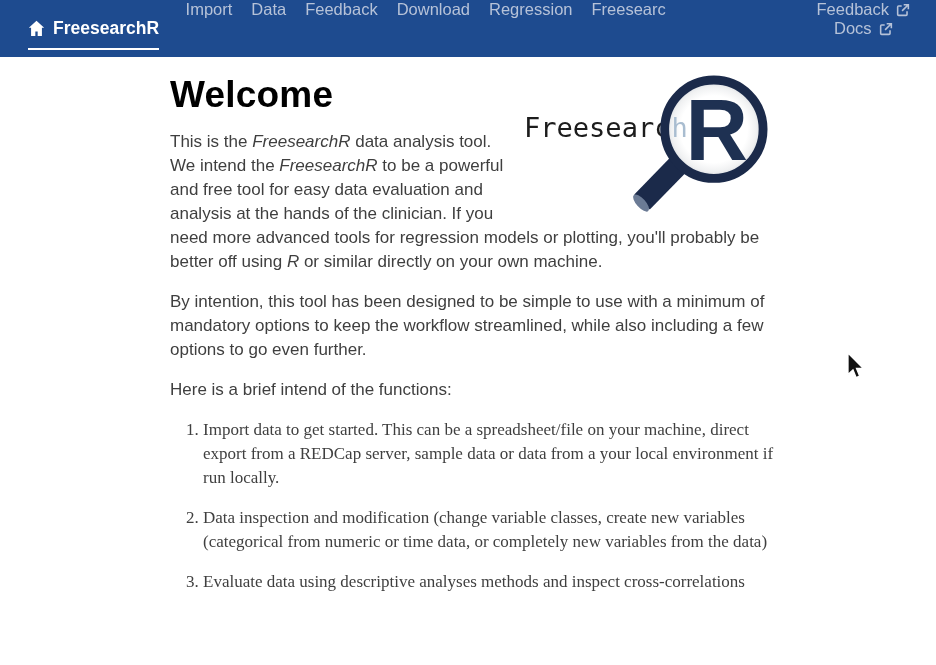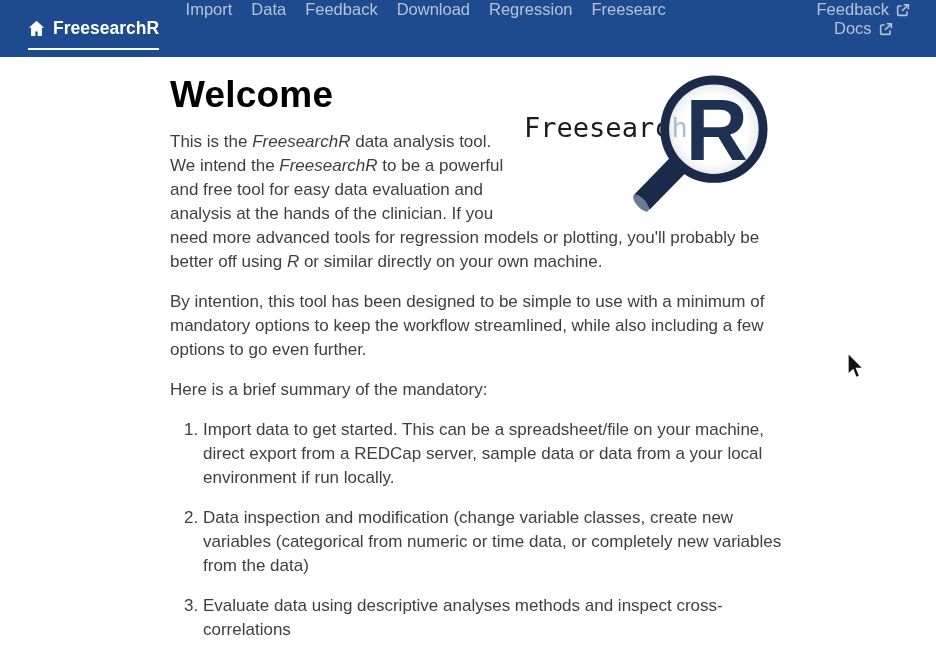--- a/index.html
+++ b/index.html
@@ -101,20 +101,21 @@
   }
   p {
     font-size: 17px;
     line-height: 24px;
     margin: 0 0 16px;
   }
   em { font-style: italic; }
   ol {
     padding-left: 33px;
     margin: 0;
+    font-family: Liberation Serif, serif;
   }
   li {
     font-size: 17px;
     line-height: 24px;
     margin-bottom: 16px;
     padding-right: 10px;
   }
 
   
   .cursor {
@@ -187,21 +188,21 @@
       <circle cx="195" cy="62" r="50" fill="none" stroke="#1b2a4a" stroke-width="9"></circle>
     </svg>
   </div>
 
   <h2>Welcome</h2>
 
   <p><span>This is the </span><em>FreesearchR</em><span> data analysis tool. We intend the </span><em>FreesearchR</em><span> to be a powerful and free tool for easy data evaluation and analysis at the hands of the clinician. If you need more advanced tools for regression models or plotting, you'll probably be better off using </span><em>R</em><span> or similar directly on your own machine.</span></p>
 
   <p>By intention, this tool has been designed to be simple to use with a minimum of mandatory options to keep the workflow streamlined, while also including a few options to go even further.</p>
 
-  <p>Here is a brief summary of the mandatory:</p>
+  <p>Here is a brief intend of the functions:</p>
 
   <ol>
     <li>Import data to get started. This can be a spreadsheet/file on your machine, direct export from a REDCap server, sample data or data from a your local environment if run locally.</li>
     <li>Data inspection and modification (change variable classes, create new variables (categorical from numeric or time data, or completely new variables from the data)</li>
     <li>Evaluate data using descriptive analyses methods and inspect cross-correlations</li>
   </ol>
 
 </main>
 
 <div class="cursor">

